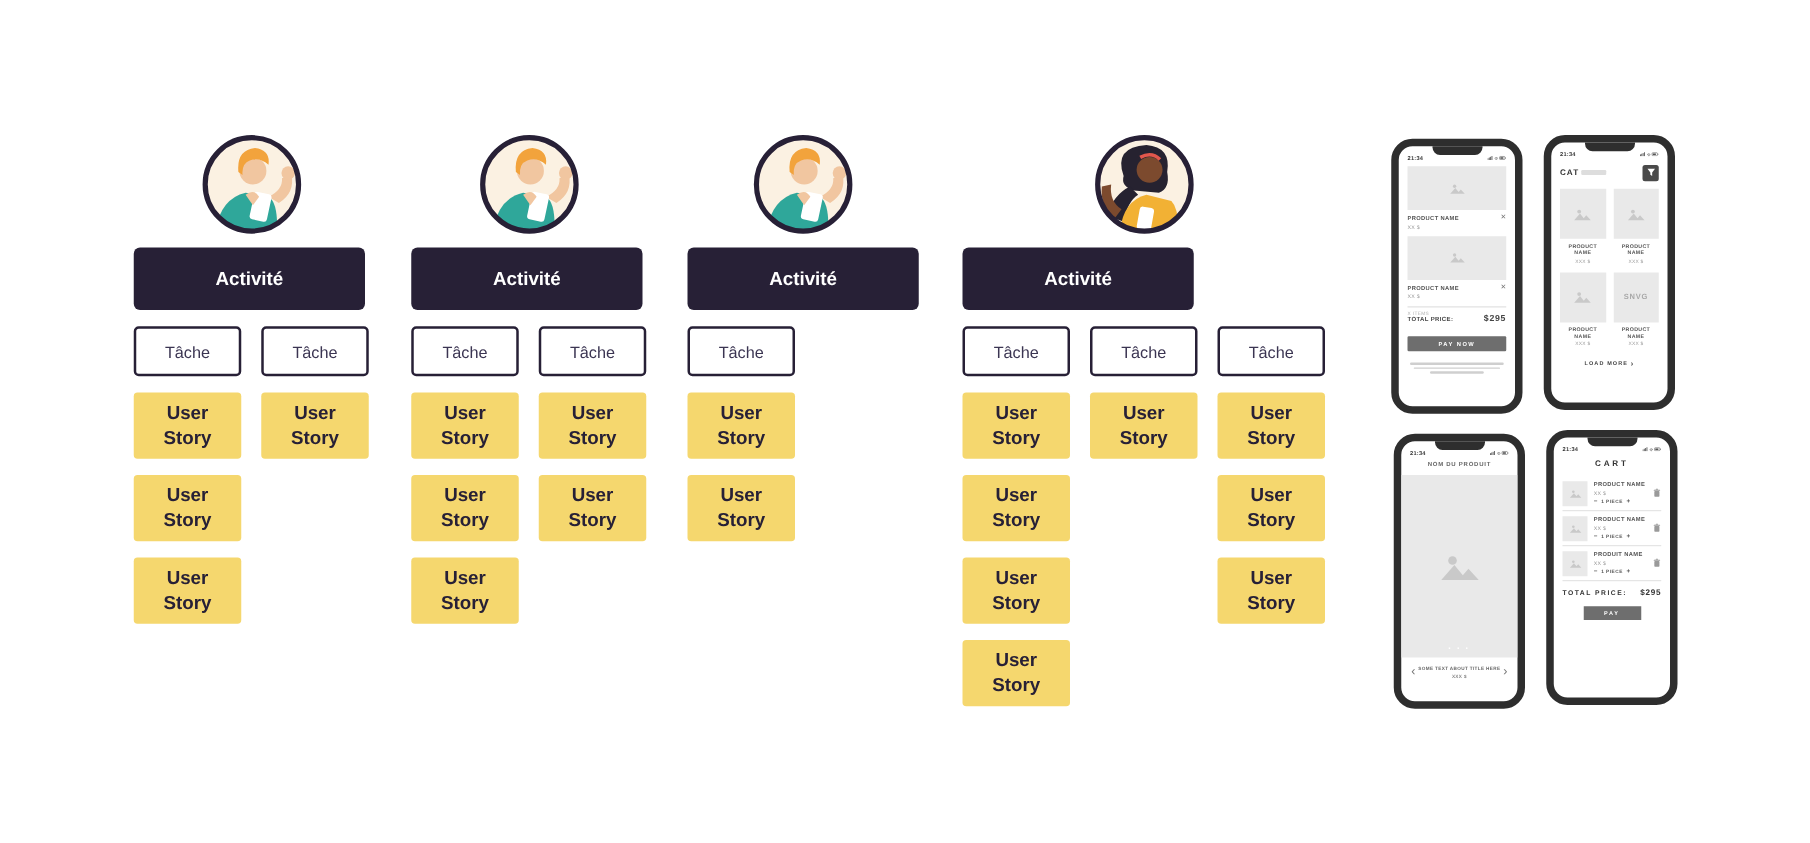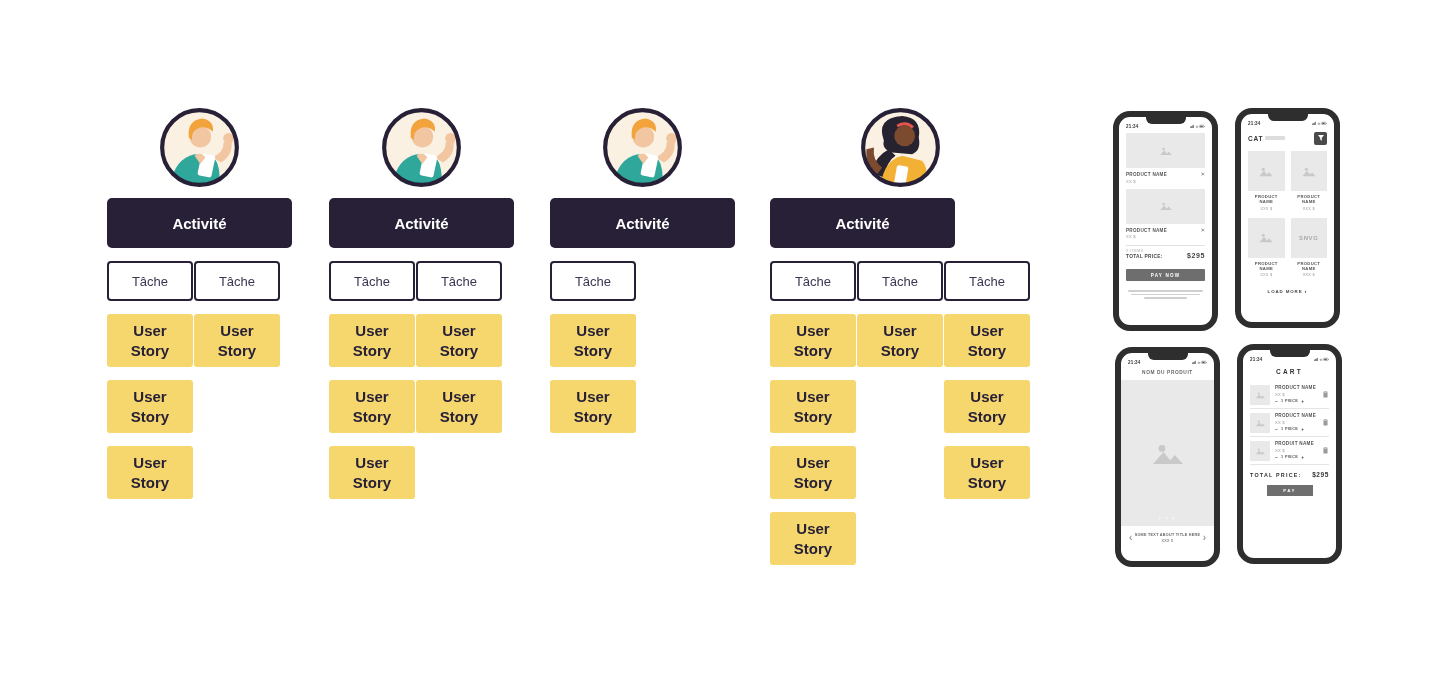--- a/index.html
+++ b/index.html
@@ -6,21 +6,21 @@
   body{width:1448px;height:674px;position:relative;background:#fff;overflow:hidden;
        font-family:"Liberation Sans",sans-serif;}
 
   
   #storymap{position:absolute;inset:0}
   .col{position:absolute;top:106px}
   .avatar{display:block;width:83px;height:83px;margin:0 auto 9px}
   .activity{width:185px;height:50px;background:#272036;border-radius:5px;color:#fff;
             font-weight:bold;font-size:15px;display:flex;align-items:center;justify-content:center;
             margin-bottom:13px}
-  .tasks{display:flex;gap:1px}
+  .tasks{display:flex;gap:16px}
   .taskcol{display:flex;flex-direction:column;gap:13px;width:86px}
   .task{height:40px;background:#fff;border:2px solid #272036;border-radius:4px;box-sizing:border-box;
         display:flex;align-items:center;justify-content:center;font-size:13px;color:#3b3552}
   .story{height:53px;background:#F5D76E;border-radius:3px;display:flex;align-items:center;
          justify-content:center;text-align:center;font-weight:bold;font-size:15px;line-height:1.3;
          color:#272036;width:86px;box-sizing:border-box;padding:0 14px}
 
   
   .phone{position:absolute;width:105px;height:220px;border:6px solid #2E2E2E;border-radius:17px;
          background:#fff;box-sizing:border-box}

